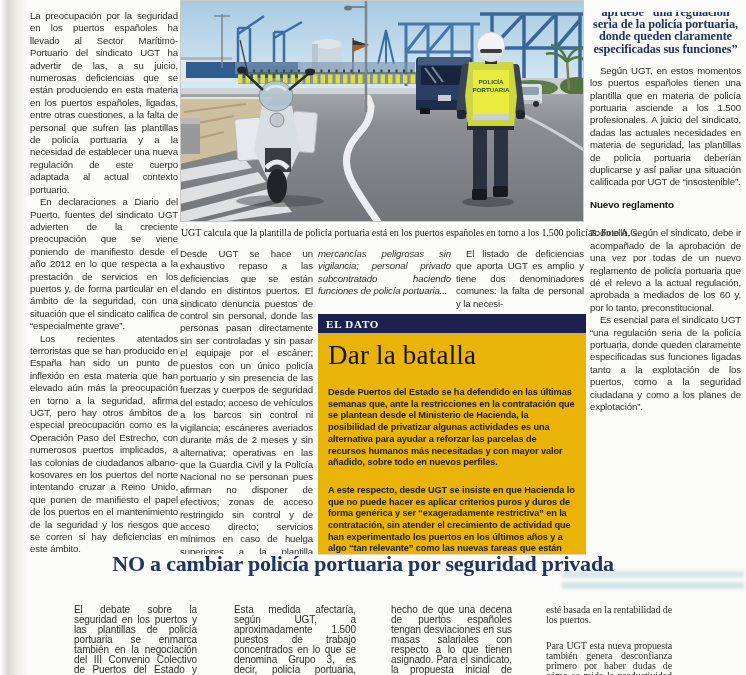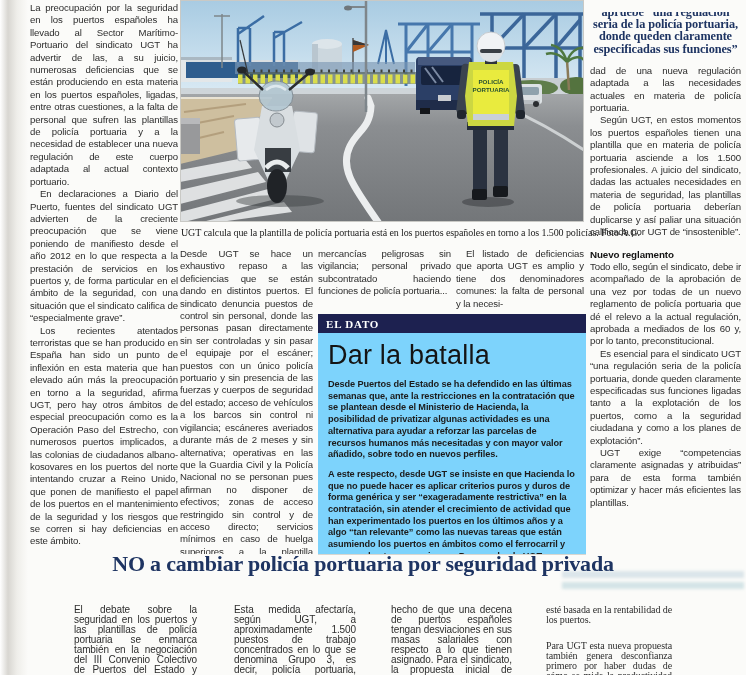--- a/index.html
+++ b/index.html
@@ -14,57 +14,57 @@
     position:absolute;left:0;top:0;width:28px;height:675px;
     background:linear-gradient(90deg,#ffffff 0,#d8d6d1 8px,#efeeea 17px,rgba(255,255,255,0) 28px);
   }
   
   .body, .body p{
     font-size:9.6px;line-height:12.4px;color:#2d2d2d;
     text-align:justify;letter-spacing:-0.12px;margin:0;
   }
   .body p.ind{text-indent:10px;}
   
-  .col-intro{position:absolute;left:30px;top:2px;width:148px;height:542px;overflow:hidden;}
+  .col-intro{position:absolute;left:30px;top:10px;width:148px;height:542px;overflow:hidden;}
   
   .photo{position:absolute;left:180px;top:0;width:404px;height:222px;margin:0;}
   .photo svg{display:block;}
   .caption{
     position:absolute;left:181px;top:227px;width:404px;
     font-family:"Liberation Serif", serif;font-size:10px;color:#1c1c1c;
     white-space:nowrap;letter-spacing:-0.1px;
   }
   .col2{position:absolute;left:180px;top:248px;width:133px;height:306px;overflow:hidden;}
-  .col3{position:absolute;left:318px;top:248px;width:133px;height:62px;overflow:hidden;}
+  .col3{position:absolute;left:318px;top:248px;width:133px;height:62px;overflow:hidden;font-style:italic;}
   .col4{position:absolute;left:456px;top:248px;width:128px;height:62px;overflow:hidden;}
   
   .eldato{
     position:absolute;left:318px;top:314px;width:268px;height:240px;
-    background:#7dd3fc;border-bottom:1px solid #d8d7d1;overflow:hidden;
+    background:#eab308;border-bottom:1px solid #d8d7d1;overflow:hidden;
   }
   .eldato-bar{height:19px;background:#1d2150;display:flex;align-items:center;}
   .eldato-label{
     font-family:"Liberation Serif", serif;font-weight:bold;color:#ffffff;
     font-size:11px;letter-spacing:0.8px;padding-left:8px;
   }
   .eldato-head{
-    margin:7px 10px 5px;font-family:Liberation Sans, sans-serif;font-weight:normal;
+    margin:7px 10px 5px;font-family:Liberation Serif, serif;font-weight:normal;
     font-size:27px;color:#141414;letter-spacing:0.2px;
   }
   .eldato-body p{
-    margin:8px 10px;font-size:9.2px;line-height:11.7px;font-weight:bold;
+    margin:16px 10px;font-size:9.2px;line-height:11.7px;font-weight:bold;
     color:#1c1c1c;text-align:left;letter-spacing:-0.1px;
   }
   
   .rightcol{position:absolute;left:590px;top:12px;width:151px;height:552px;overflow:hidden;}
   .pullquote{
     margin:-6px 0 10px;font-family:"Liberation Serif", serif;font-weight:bold;
     font-size:12.3px;line-height:12.2px;color:#1e3462;text-align:center;letter-spacing:-0.1px;
   }
-  .subhead{margin:10px 0 0;font-size:9.8px;font-weight:bold;color:#141414;letter-spacing:-0.1px;}
+  .subhead{margin:10px 0 16px;font-size:9.8px;font-weight:bold;color:#141414;letter-spacing:-0.1px;}
   .bottom-head{
     position:absolute;left:55px;top:551px;width:616px;margin:0;text-align:center;
     font-family:"Liberation Serif", serif;font-weight:bold;font-size:22px;
     color:#1e3462;letter-spacing:-0.2px;
   }
   .bcol{position:absolute;top:589px;height:86px;overflow:hidden;}
   .bcol p{
     font-size:10px;line-height:10px;color:#2d2d2d;text-align:justify;
     letter-spacing:-0.1px;margin:16px;
   }
@@ -264,26 +264,24 @@
     </div>
     <h2 class="eldato-head">Dar la batalla</h2>
     <div class="eldato-body">
       <p>Desde Puertos del Estado se ha defendido en las últimas semanas que, ante la restricciones en la contratación que se plantean desde el Ministerio de Hacienda, la posibilidad de privatizar algunas actividades es una alternativa para ayudar a reforzar las parcelas de recursos humanos más necesitadas y con mayor valor añadido, sobre todo en nuevos perfiles.</p>
       <p>A este respecto, desde UGT se insiste en que Hacienda lo que no puede hacer es aplicar criterios puros y duros de forma genérica y ser “exageradamente restrictiva” en la contratación, sin atender el crecimiento de actividad que han experimentado los puertos en los últimos años y a algo “tan relevante” como las nuevas tareas que están asumiendo los puertos en ámbitos como el ferrocarril y que son de otros organismos. Por eso desde UGT se insiste en que el sistema portuario no puede conformarse, debe “dar la batalla” en este ámbito, exigir a Hacienda y “generar un problema político” si es el caso.</p>
     </div>
   </aside>
 
   <aside class="rightcol body">
     <blockquote class="pullquote">apruebe “una regulación seria de la policía portuaria, donde queden claramente especificadas sus funciones”</blockquote>
-    <p>dad de una nueva regulación adaptada a las necesidades actuales en materia de policía portuaria.</p>
     <p class="ind">Según UGT, en estos momentos los puertos españoles tienen una plantilla que en materia de policía portuaria asciende a los 1.500 profesionales. A juicio del sindicato, dadas las actuales necesidades en materia de seguridad, las plantillas de policía portuaria deberían duplicarse y así paliar una situación calificada por UGT de “insostenible”.</p>
     <h3 class="subhead">Nuevo reglamento</h3>
     <p>Todo ello, según el sindicato, debe ir acompañado de la aprobación de una vez por todas de un nuevo reglamento de policía portuaria que dé el relevo a la actual regulación, aprobada a mediados de los 60 y, por lo tanto, preconstitucional.</p>
     <p class="ind">Es esencial para el sindicato UGT “una regulación seria de la policía portuaria, donde queden claramente especificadas sus funciones ligadas tanto a la explotación de los puertos, como a la seguridad ciudadana y como a los planes de explotación”.</p>
-    <p class="ind">UGT exige “competencias claramente asignadas y atribuidas” para de esta forma también optimizar y hacer más eficientes las plantillas.</p>
   </aside>
 
   <h1 class="bottom-head">NO a cambiar policía portuaria por seguridad privada</h1>
   <div class="bcol bcol1">
     <p>El debate sobre la seguridad en los puertos y las plantillas de policía portuaria se enmarca también en la negociación del III Convenio Colectivo de Puertos del Estado y Autoridades Portuarias, del que Diario del Puerto ha venido informando en las últimas semanas a raíz de la propuesta inicial</p>
   </div>
   <div class="bcol bcol2">
     <p>Esta medida afectaría, según UGT, a aproximadamente 1.500 puestos de trabajo concentrados en lo que se denomina Grupo 3, es decir, policía portuaria, personal de flota y personal de mantenimiento.</p>
     <p>Desde UGT se insiste en rechazar frontalmente que las labores de la</p>
   </div>

